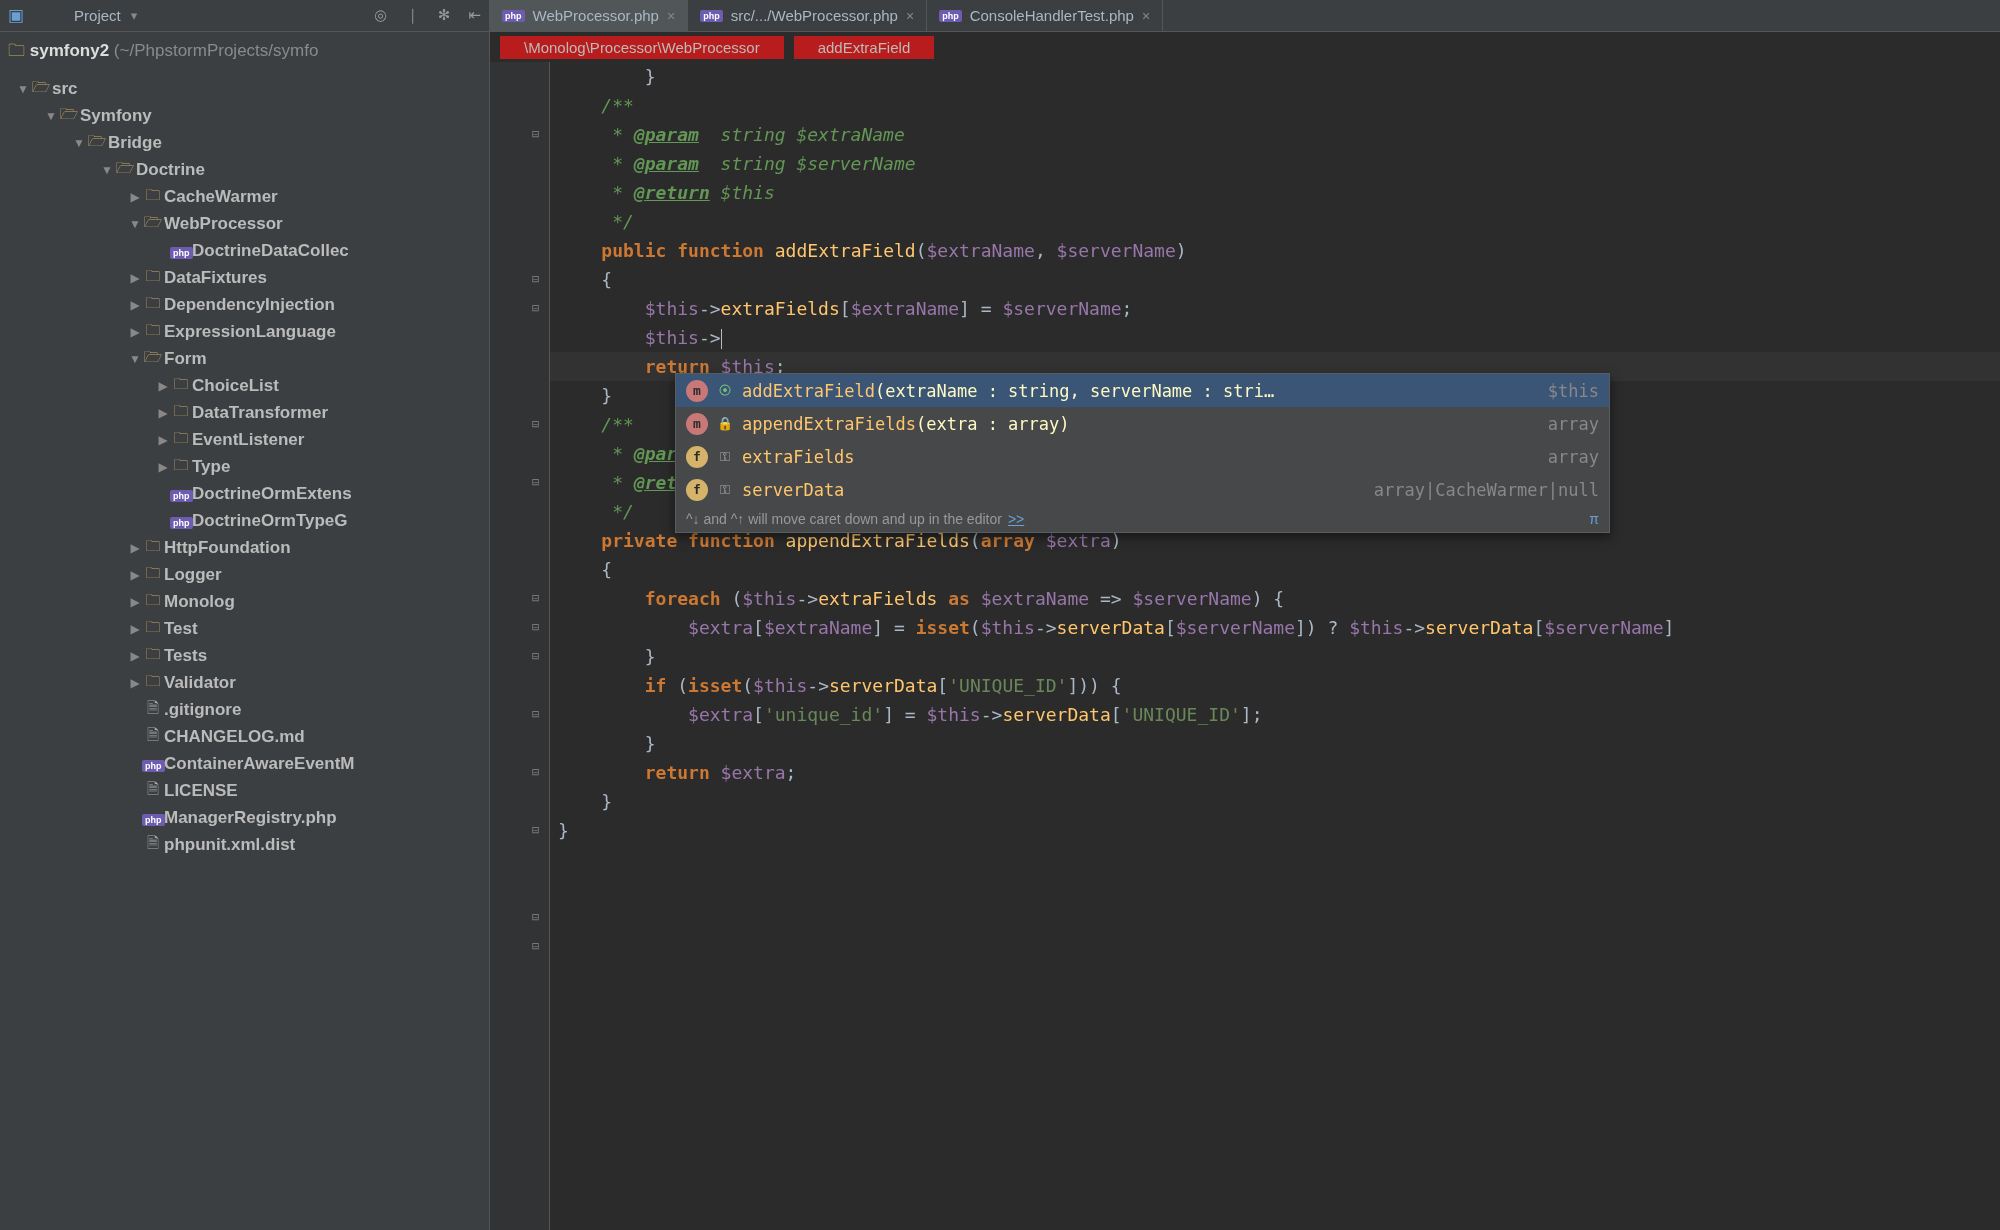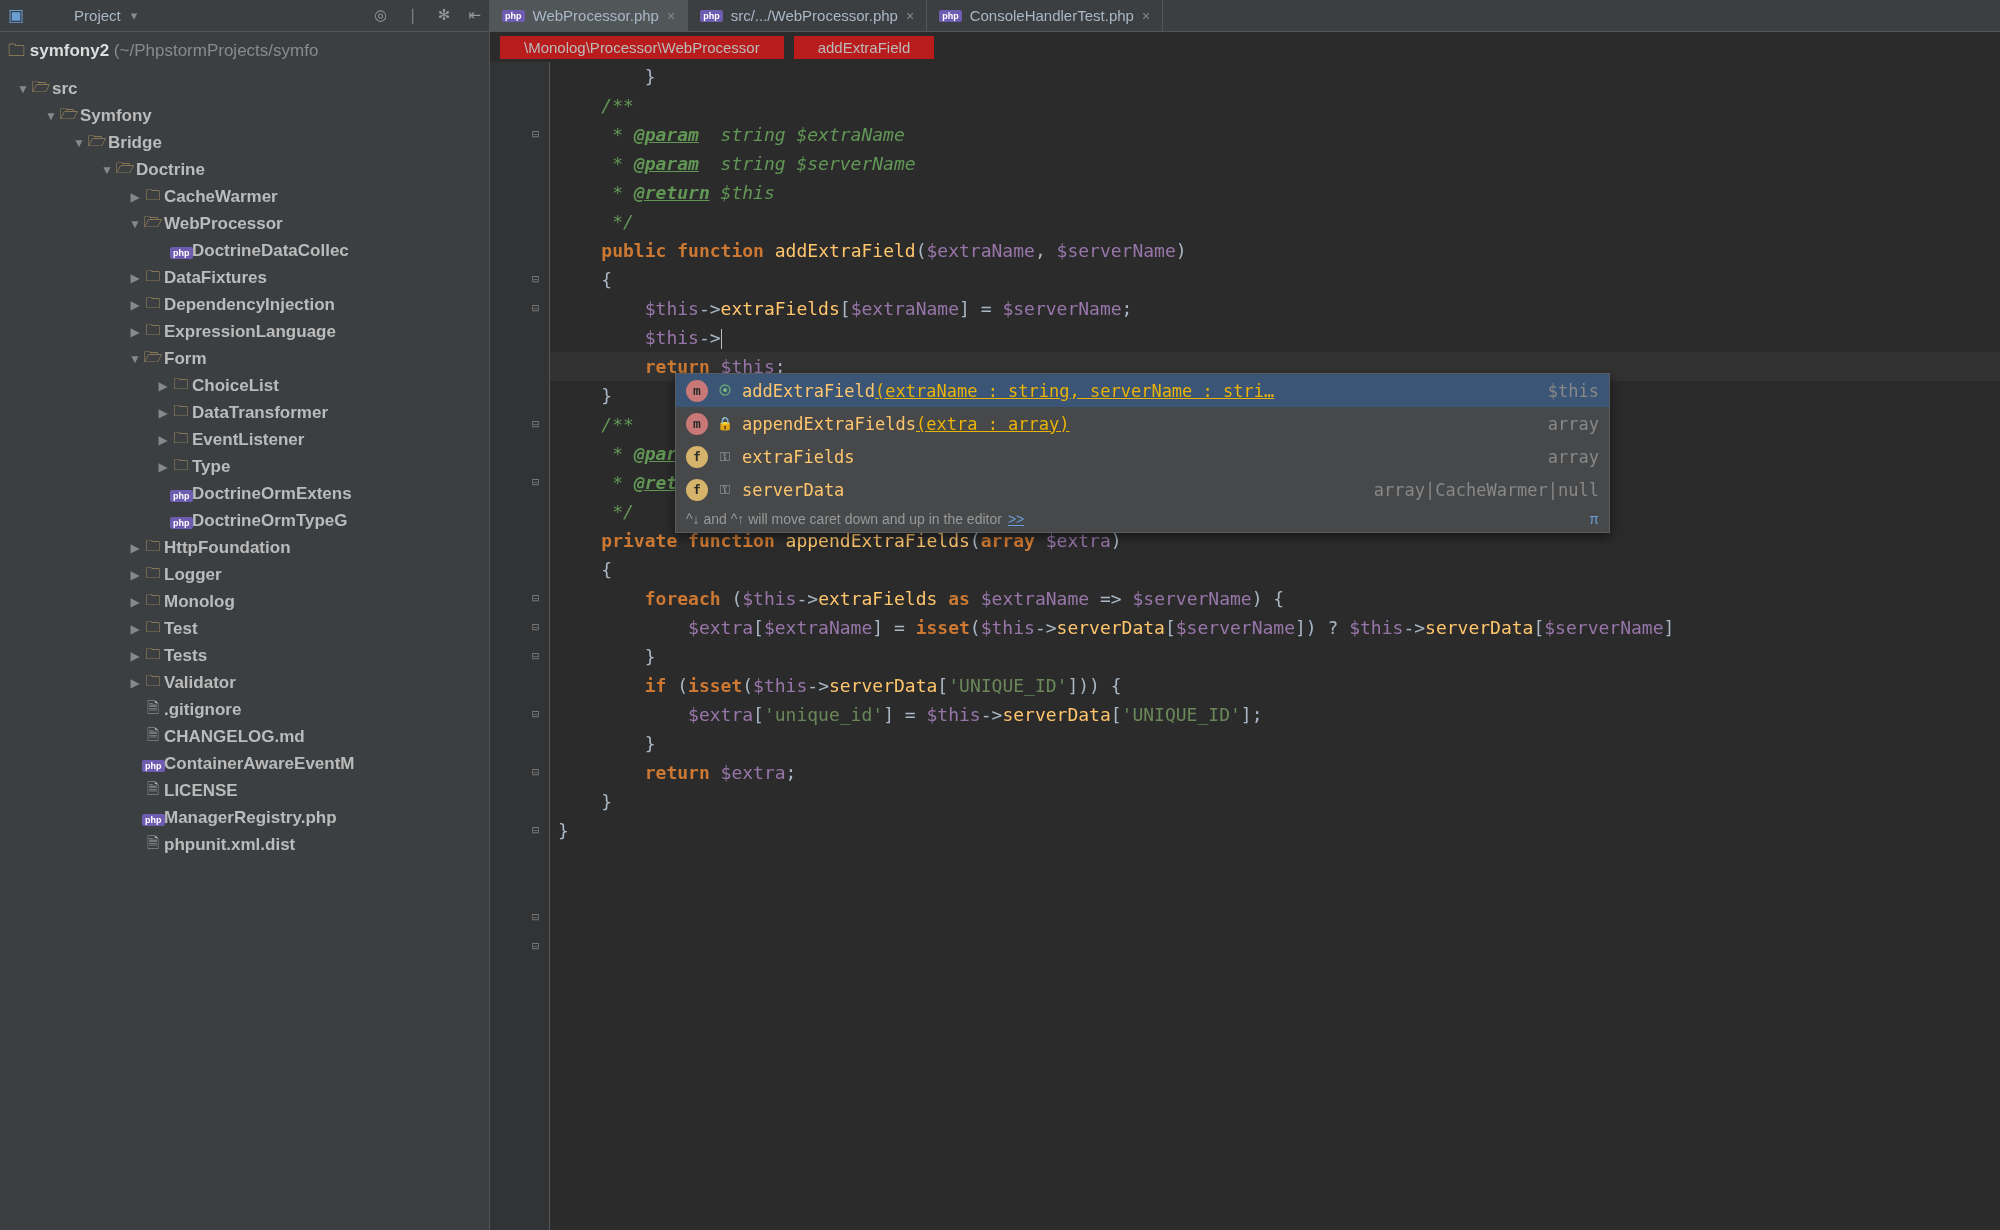--- a/index.html
+++ b/index.html
@@ -155,21 +155,21 @@
   font-size: 13px; font-weight: bold; color: #2b2b2b;
 }
 .badge.m { background: #c97878; }
 .badge.f { background: #d6b36a; }
 .vis { width: 14px; height: 14px; display:inline-flex; align-items:center; justify-content:center; font-size:13px; }
 .vis.pub { color: #7cc47c; }
 .vis.priv { color: #c97878; }
 .vis.prot { color: #aaa; }
 .popup-row .name { color: #d0d0d0; }
 .popup-row .name b { color: #ffc66d; font-weight: normal; }
-.popup-row .sig { color: #eab308; text-decoration: underline; }
+.popup-row .sig { color: #fef9c3; }
 .popup-row .ret { margin-left: auto; color: #888; }
 .popup-hint {
   padding: 5px 10px;
   font-family: "Lucida Grande", sans-serif;
   font-size: 14px;
   color: #999;
   display: flex;
 }
 .popup-hint a { color: #6a9fd6; text-decoration: underline; margin-left: 6px; }
 .popup-hint .pi { margin-left: auto; color: #6a9fd6; }

